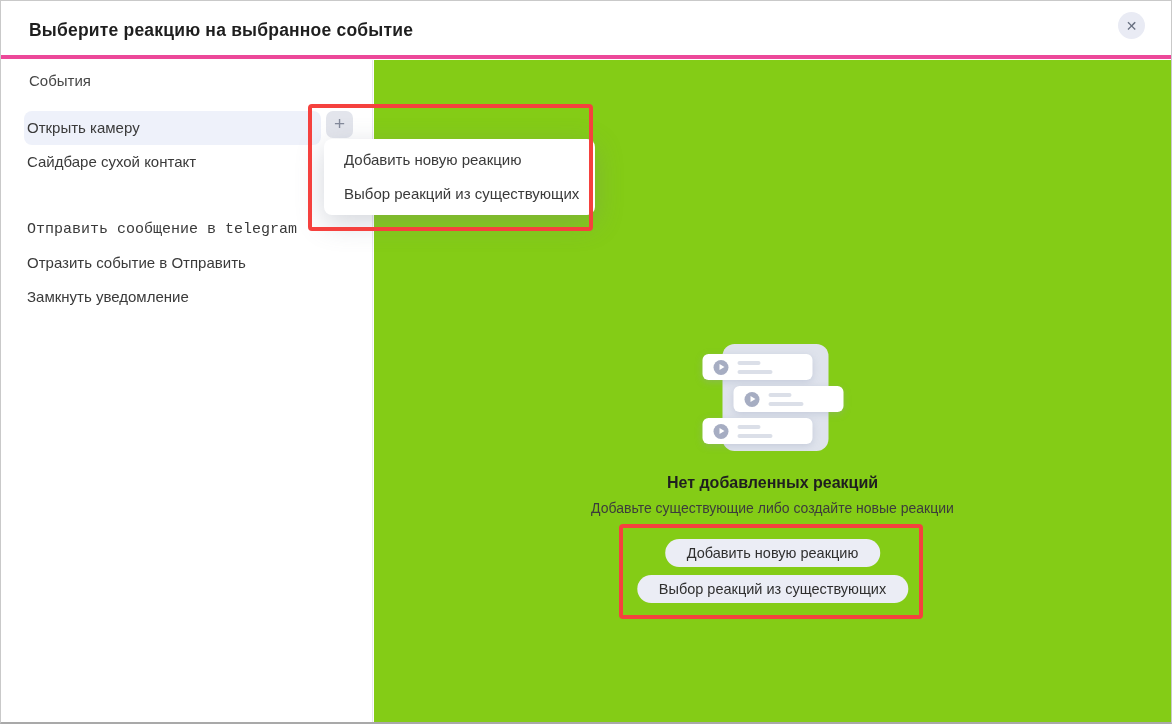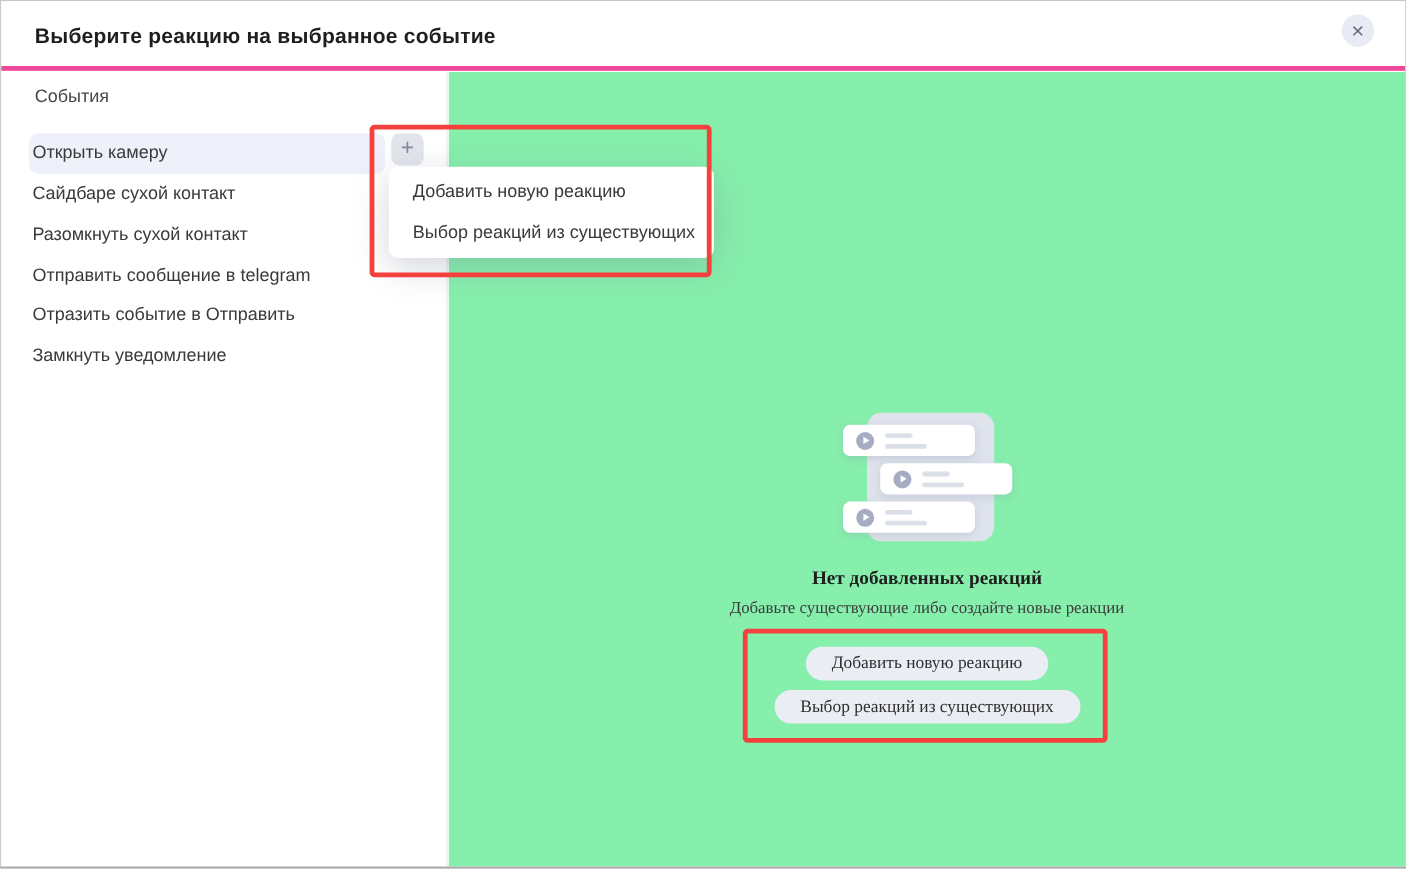--- a/index.html
+++ b/index.html
@@ -76,30 +76,29 @@
     font-size: 15px;
     color: #3a3a3a;
     cursor: pointer;
     white-space: nowrap;
     overflow: hidden;
   }
   .event-item.selected { background: #eef1fa; }
   .ei-0 { top: 51px; }
   .ei-1 { top: 85px; }
   .ei-2 { top: 119px; }
-  .ei-3 { top: 153px; }
+  .ei-3 { top: 153px; font-family: Liberation Mono, monospace; }
   .ei-4 { top: 186px; }
   .ei-5 { top: 220px; }
 
   
   .main {
     position: absolute;
     left: 373px; top: 59px; right: 0; bottom: 0;
-    background: #86efac;
-    font-family: Liberation Serif, serif;
+    background: #84cc16;
   }
   .centered { position: absolute; left: 50%; transform: translateX(-50%); }
 
   .illustration { top: 284px; width: 141px; height: 107px; }
   .illo-bg {
     position: absolute;
     left: 20px; top: 0;
     width: 106px; height: 107px;
     border-radius: 12px;
     background: #dfe3ec;
@@ -221,21 +220,20 @@
     <div class="dialog-title">Выберите реакцию на выбранное событие</div>
     <div class="close-btn">
       <span>✕</span>
     </div>
   </div>
 
   <div class="sidebar">
     <div class="sidebar-header">События</div>
     <div class="event-item ei-0 selected">Открыть камеру</div>
     <div class="event-item ei-1">Сайдбаре сухой контакт</div>
-    <div class="event-item ei-2">Разомкнуть сухой контакт</div>
     <div class="event-item ei-3">Отправить сообщение в telegram</div>
     <div class="event-item ei-4">Отразить событие в Отправить</div>
     <div class="event-item ei-5">Замкнуть уведомление</div>
   </div>
 
   <div class="main">
 
     <div class="centered illustration">
       <div class="illo-bg"></div>
       <div class="illo-card card-0">

